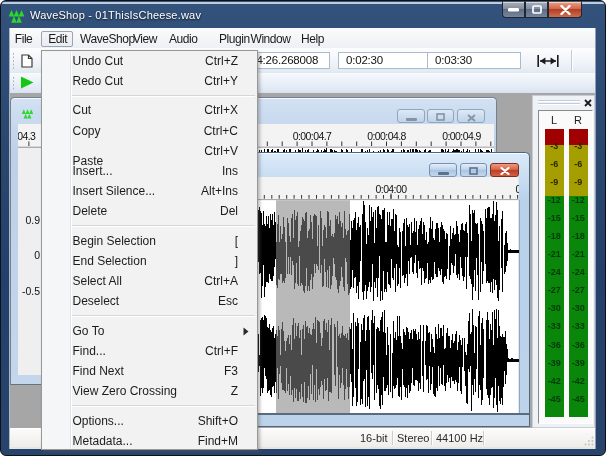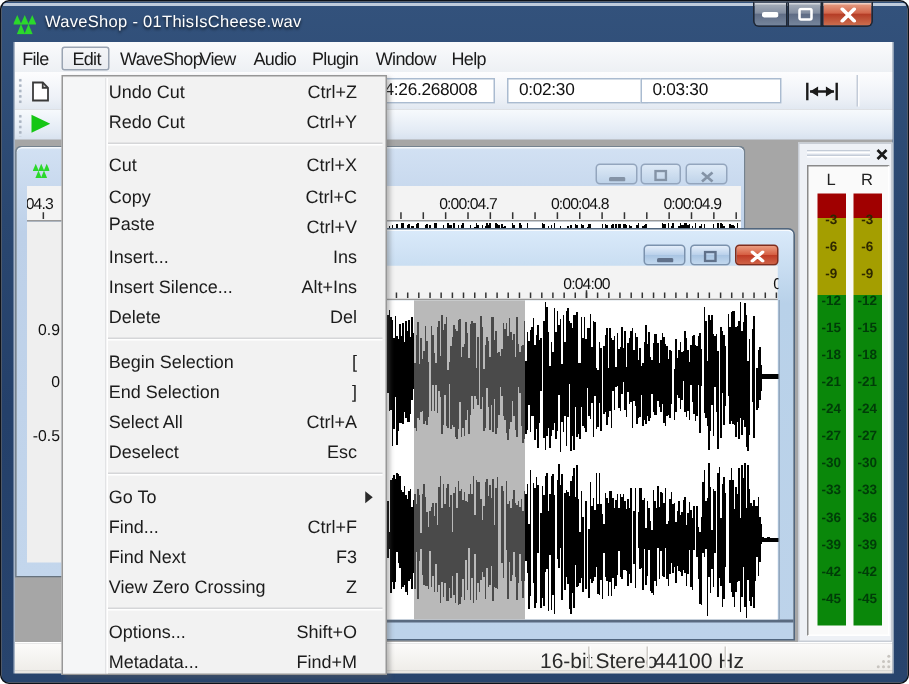--- a/index.html
+++ b/index.html
@@ -19,21 +19,21 @@
   border-radius:2px; background:linear-gradient(#f4f5f7,#e9ecf1); }
 #tb1 { position:absolute; left:10px; top:47.5px; width:585px; height:25.5px;
   background:linear-gradient(#fdfdfe,#edf1f7 70%,#e1e8f1); }
 #tb2 { position:absolute; left:10px; top:73px; width:585px; height:20px;
   background:linear-gradient(#f7fafd,#e2eaf4 75%,#d8e2ef); }
 .grip { position:absolute; width:3px; background-image:radial-gradient(circle at 1.5px 1.5px,#aab4c2 0.8px,rgba(0,0,0,0) 1px); background-size:3px 3.6px; }
 .tfield { position:absolute; top:51.5px; height:17px; width:94px; border:1px solid #aabbd0; background:#fff;
   font-size:11.5px; letter-spacing:-0.2px; color:#111; padding:1.5px 0 0 7px; }
 #status { position:absolute; left:10px; top:428px; width:585px; height:19.2px;
   background:linear-gradient(#fcfbfa,#efede9); border-top:1px solid #fff; }
-.stx { position:absolute; top:431.5px; font-size:14px; color:#2a2a2a; }
+.stx { position:absolute; top:431.5px; font-size:11px; color:#2a2a2a; }
 .sdiv { position:absolute; top:431px; height:14px; width:2px;
   border-left:1px solid #cfccc7; border-right:1px solid #fff; }
 .cbtn { position:absolute; border-radius:3px; }
 .mnum { position:absolute; width:19.5px; text-align:center; font-size:9px; line-height:11px; font-weight:bold; }
 #menu { position:absolute; left:41px; top:50px; width:216.5px; height:399.5px;
   background:#f2f2f2; border:1px solid #979797; box-shadow:2px 2px 3px rgba(90,90,90,.4); }
 #gutter { position:absolute; left:42px; top:51.5px; width:27.5px; height:397px; background:#f5f6f7; }
 #gutline { position:absolute; left:69.5px; top:51.5px; width:1px; height:397px; background:#e2e3e5; }
 #gutline2 { position:absolute; left:70.5px; top:51.5px; width:1px; height:397px; background:#fff; }
 .ml { position:absolute; left:72.5px; font-size:12px; color:#1c1c1c; }
@@ -80,21 +80,21 @@
 <div id="client"></div>
 <div class="abs" style="left:9px;top:27.5px;width:1px;height:421px;background:#a9b6c7"></div>
 <div class="abs" style="left:595px;top:27.5px;width:1px;height:421px;background:#8fa0b5"></div>
 <div id="menubar"></div>
 <div id="editbox"></div>
 <div class="mbi" style="left:14.8px">File</div>
 <div class="mbi" style="left:48.3px">Edit</div>
 <div class="mbi" style="left:80px">WaveShop</div>
 <div class="mbi" style="left:133px">View</div>
 <div class="mbi" style="left:169px">Audio</div>
-<div class="mbi" style="left:208px">Plugin</div>
+<div class="mbi" style="left:219px">Plugin</div>
 <div class="mbi" style="left:250.5px">Window</div>
 <div class="mbi" style="left:301px">Help</div>
 
 <div id="tb1"></div>
 <div id="tb2"></div>
 <div class="grip" style="left:12px;top:52px;height:17px"></div>
 <div class="grip" style="left:12px;top:76px;height:15px"></div>
 <svg class="abs" style="left:20.5px;top:53.5px" width="12" height="14" viewBox="0 0 12 14">
   <path d="M1 1 H7.5 L11 4.5 V13 H1 Z" fill="#fff" stroke="#3a3a3a" stroke-width="1.2"></path>
   <path d="M7.5 1 V4.5 H11" fill="none" stroke="#3a3a3a" stroke-width="1.2"></path>
@@ -274,21 +274,21 @@
 <div id="gutline2"></div>
 <div class="ml" style="top:53.8px">Undo Cut</div>
 <div class="ma" style="top:53.8px">Ctrl+Z</div>
 <div class="ml" style="top:74.0px">Redo Cut</div>
 <div class="ma" style="top:74.0px">Ctrl+Y</div>
 <div class="msep" style="top:94.7px"></div>
 <div class="ml" style="top:103.4px">Cut</div>
 <div class="ma" style="top:103.4px">Ctrl+X</div>
 <div class="ml" style="top:123.6px">Copy</div>
 <div class="ma" style="top:123.6px">Ctrl+C</div>
-<div class="ml" style="top:142px">Paste</div>
+<div class="ml" style="top:154px">Paste</div>
 <div class="ma" style="top:143.8px">Ctrl+V</div>
 <div class="ml" style="top:164.0px">Insert...</div>
 <div class="ma" style="top:164.0px">Ins</div>
 <div class="ml" style="top:184.2px">Insert Silence...</div>
 <div class="ma" style="top:184.2px">Alt+Ins</div>
 <div class="ml" style="top:204.4px">Delete</div>
 <div class="ma" style="top:204.4px">Del</div>
 <div class="msep" style="top:225.1px"></div>
 <div class="ml" style="top:233.8px">Begin Selection</div>
 <div class="ma" style="top:233.8px">[</div>

